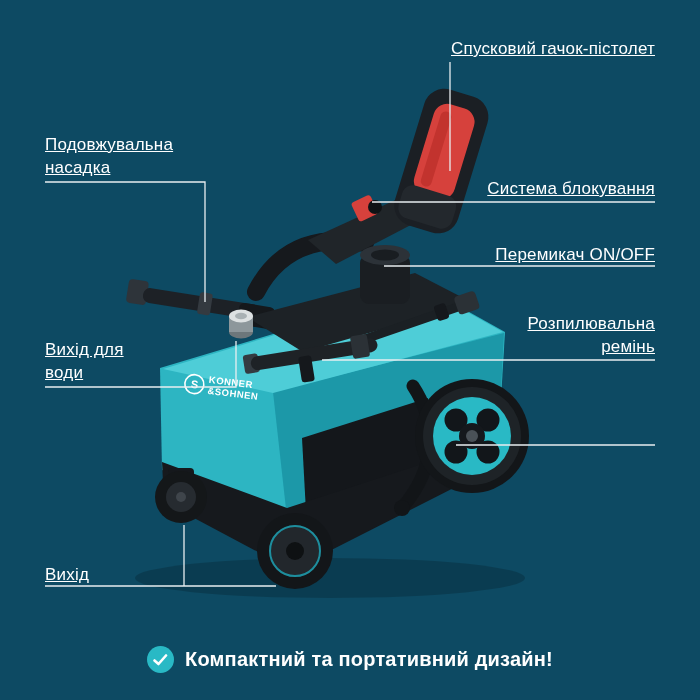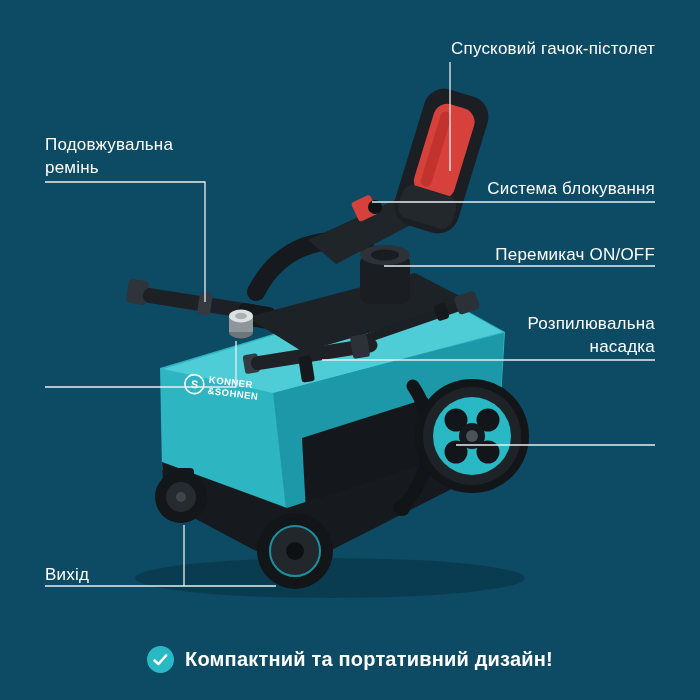--- a/index.html
+++ b/index.html
@@ -5,21 +5,21 @@
   html,body{margin:0;padding:0;}
   body{
     width:700px;height:700px;position:relative;overflow:hidden;
     background:#0d4a63;
     font-family:"Liberation Sans",sans-serif;
   }
   .stage{position:absolute;inset:0;width:700px;height:700px;}
   svg.layer{position:absolute;left:0;top:0;}
   .label{
     position:absolute;color:#ffffff;font-size:17px;line-height:23px;
-    white-space:pre-line;letter-spacing:.2px;
+    white-space:pre-line;letter-spacing:.2px;text-decoration:underline;
   }
   .label.right{text-align:right;}
   .footer{
     position:absolute;left:0;right:0;top:646px;
     display:flex;align-items:center;justify-content:center;gap:11px;
   }
   .check-circle{
     width:27px;height:27px;border-radius:50%;background:#29b9c5;
     display:flex;align-items:center;justify-content:center;flex:0 0 auto;
   }
@@ -145,26 +145,28 @@
     <polyline points="184,586 184,525"></polyline>
   </svg>
 
   <div class="label right" style="right:45px;top:37px">Спусковий гачок-пістолет</div>
 
   <div class="label right" style="right:45px;top:177px">Система блокування</div>
 
   <div class="label right" style="right:45px;top:243px">Перемикач ON/OFF</div>
 
   <div class="label right" style="right:45px;top:312px">Розпилювальна
-насадка</div>
+ремінь</div>
 
 
   <div class="label" style="left:45px;top:133px">Подовжувальна
-ремінь</div>
+насадка</div>
 
+  <div class="label" style="left:45px;top:338px">Вихід для
+води</div>
 
   <div class="label" style="left:45px;top:563px">Вихід</div>
 
   <div class="footer">
     <span class="check-circle">
       <svg width="15" height="12" viewBox="0 0 15 12">
         <path d="M1.5 6.5 L5.5 10 L13 1.5" stroke="#ffffff" stroke-width="2.6" fill="none" stroke-linecap="round" stroke-linejoin="round"></path>
       </svg>
     </span>
     <span class="footer-text">Компактний та портативний дизайн!</span>

